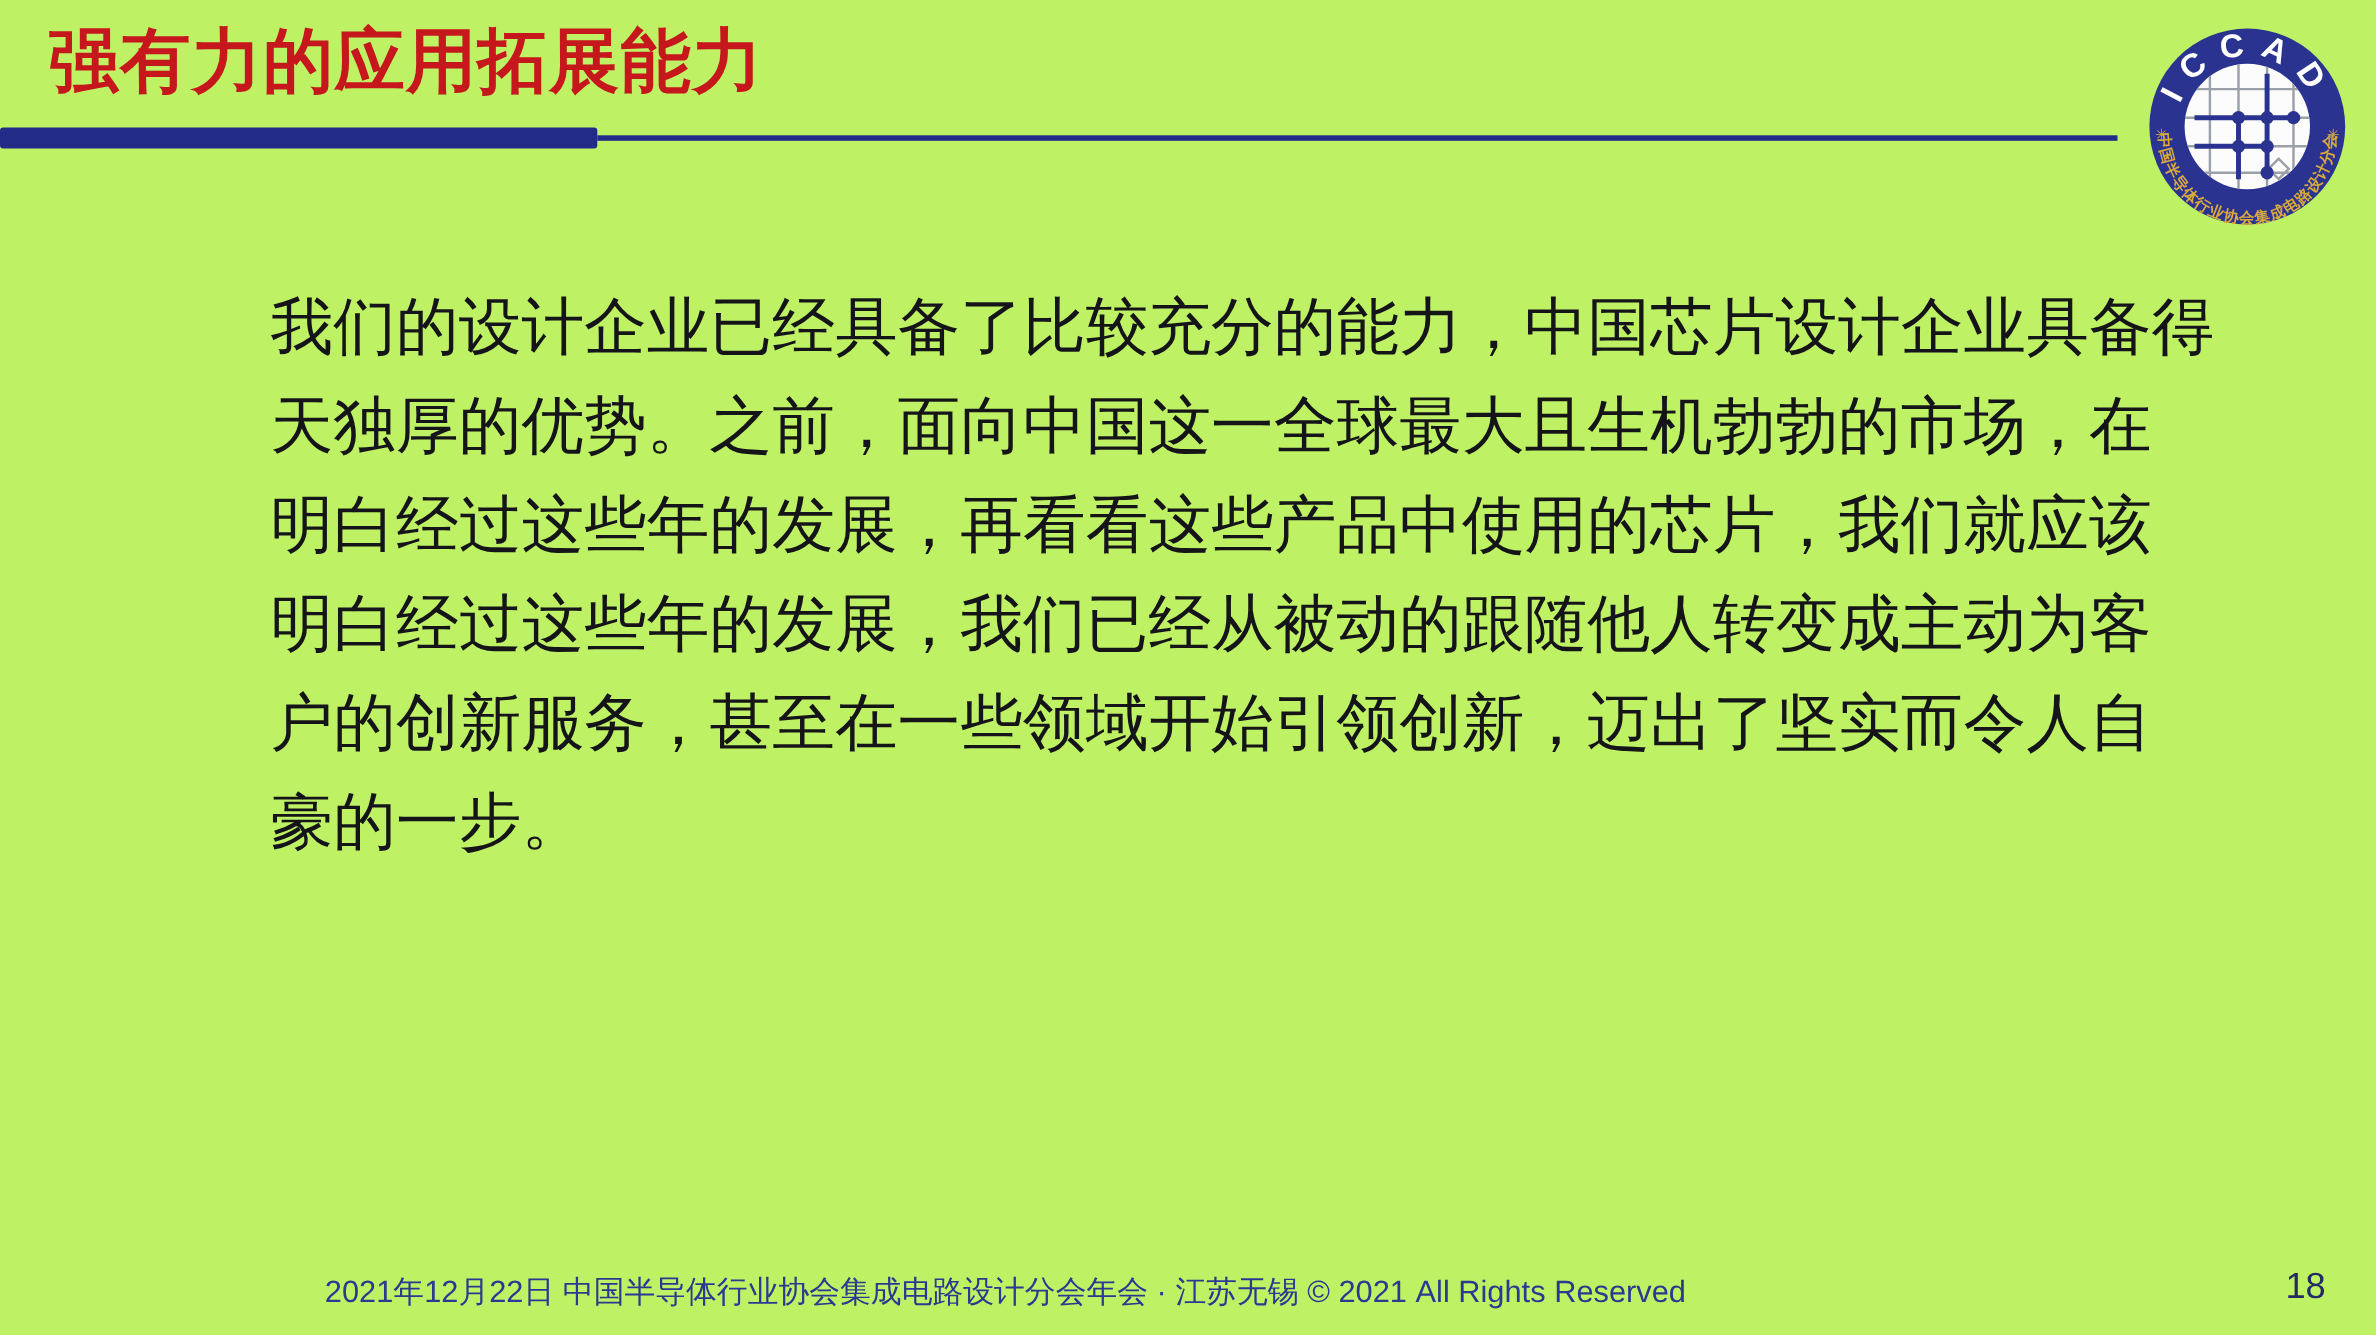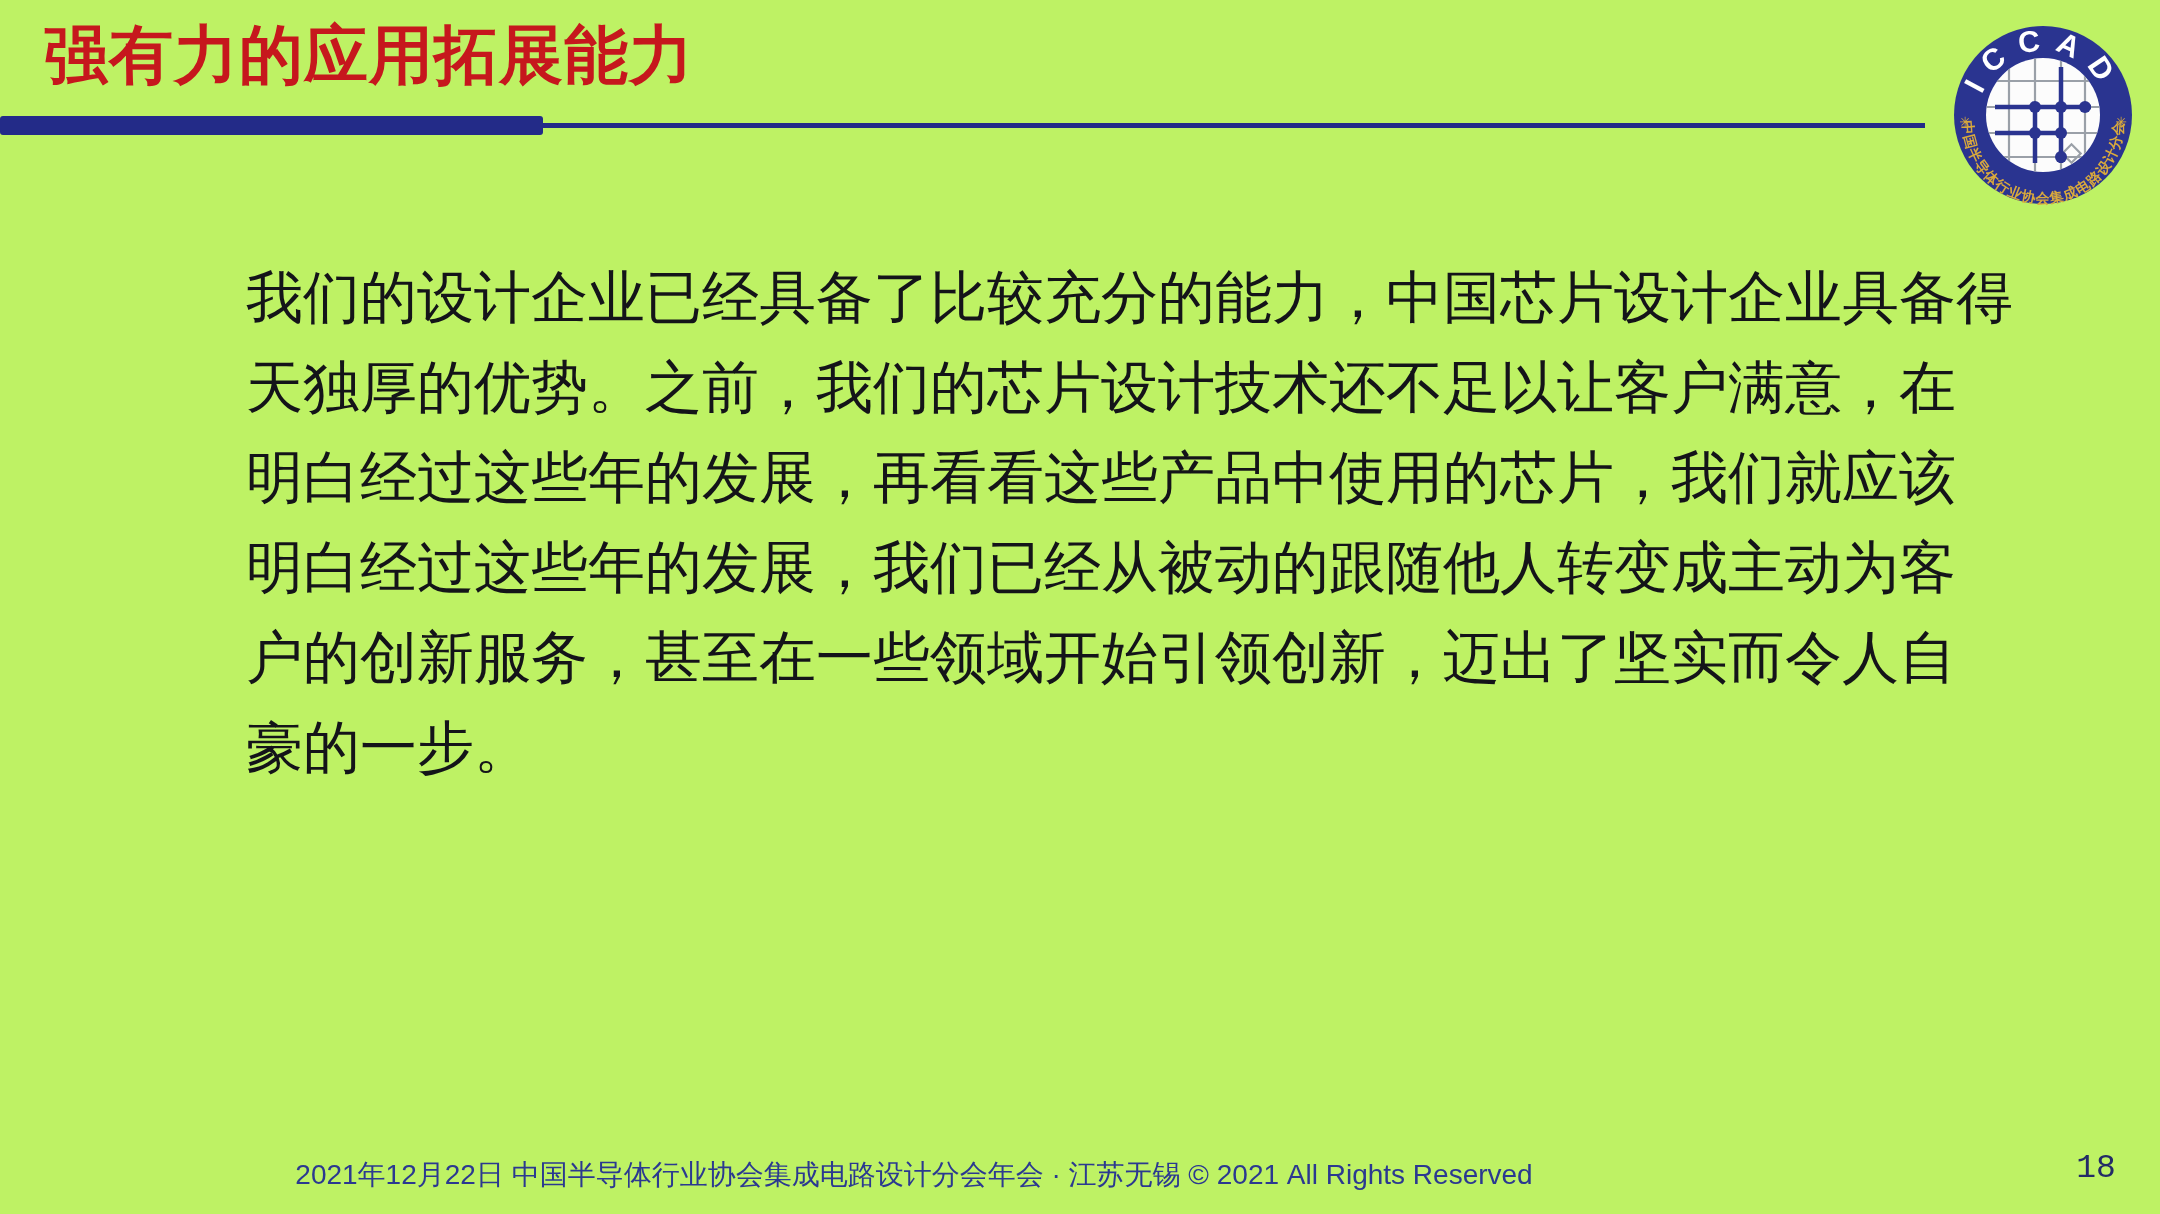--- a/index.html
+++ b/index.html
@@ -79,21 +79,20 @@
     font-weight: 500;
   }
   .page-number {
     position: absolute;
     left: 2056px;
     top: 1150px;
     width: 80px;
     text-align: center;
     font-size: 33px;
     color: #232B66;
-    font-family: Liberation Mono, monospace;
   }
 </style>
 </head>
 <body>
 
 <div class="slide">
 
   <div class="slide-title">强有力的应用拓展能力</div>
 
   <div class="bar-thick"></div>
@@ -143,21 +142,21 @@
       <text fill="#D9A93C" font-size="14" font-weight="bold" font-family="Liberation Sans, sans-serif" letter-spacing="1">
         <textPath href="#arcBottom" startOffset="50%" text-anchor="middle">中国半导体行业协会集成电路设计分会</textPath>
       </text>
       <text x="-78" y="12" fill="#D9A93C" font-size="14" text-anchor="middle">✳</text>
       <text x="78" y="12" fill="#D9A93C" font-size="14" text-anchor="middle">✳</text>
     </g>
   </svg>
 
   <div class="body-text">
     <div class="body-line">我们的设计企业已经具备了比较充分的能力，中国芯片设计企业具备得</div>
-    <div class="body-line">天独厚的优势。之前，我们的芯片设计技术还不足以让客户满意，在</div>
+    <div class="body-line">天独厚的优势。之前，面向中国这一全球最大且生机勃勃的市场，在</div>
     <div class="body-line">明白经过这些年的发展，再看看这些产品中使用的芯片，我们就应该</div>
     <div class="body-line">明白经过这些年的发展，我们已经从被动的跟随他人转变成主动为客</div>
     <div class="body-line">户的创新服务，甚至在一些领域开始引领创新，迈出了坚实而令人自</div>
     <div class="body-line last">豪的一步。</div>
   </div>
 
   <div class="footer">2021年12月22日 中国半导体行业协会集成电路设计分会年会 · 江苏无锡 © 2021 All Rights Reserved</div>
   <div class="page-number">18</div>
 
 </div>

